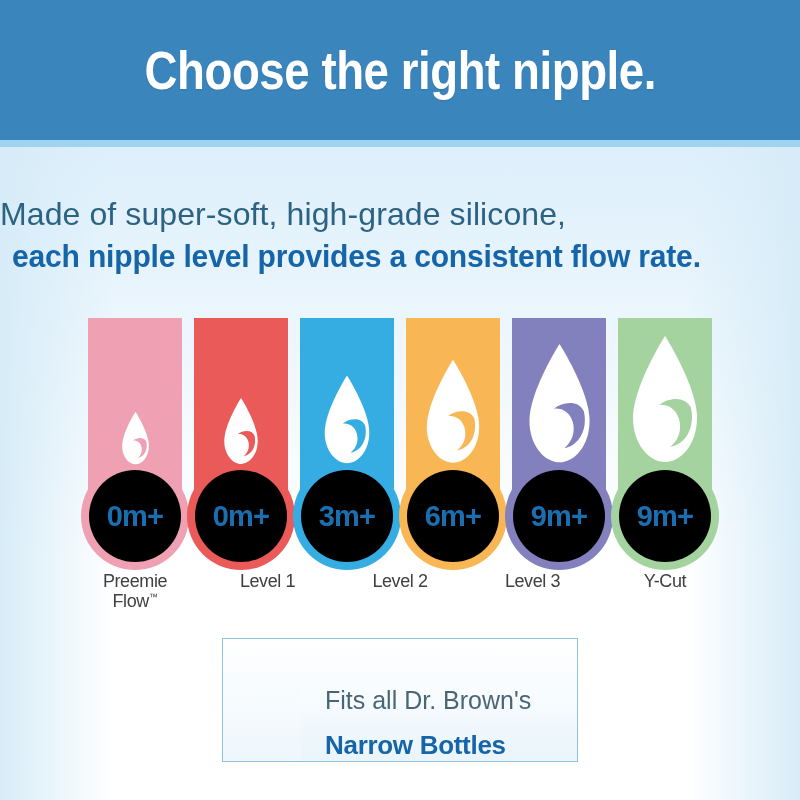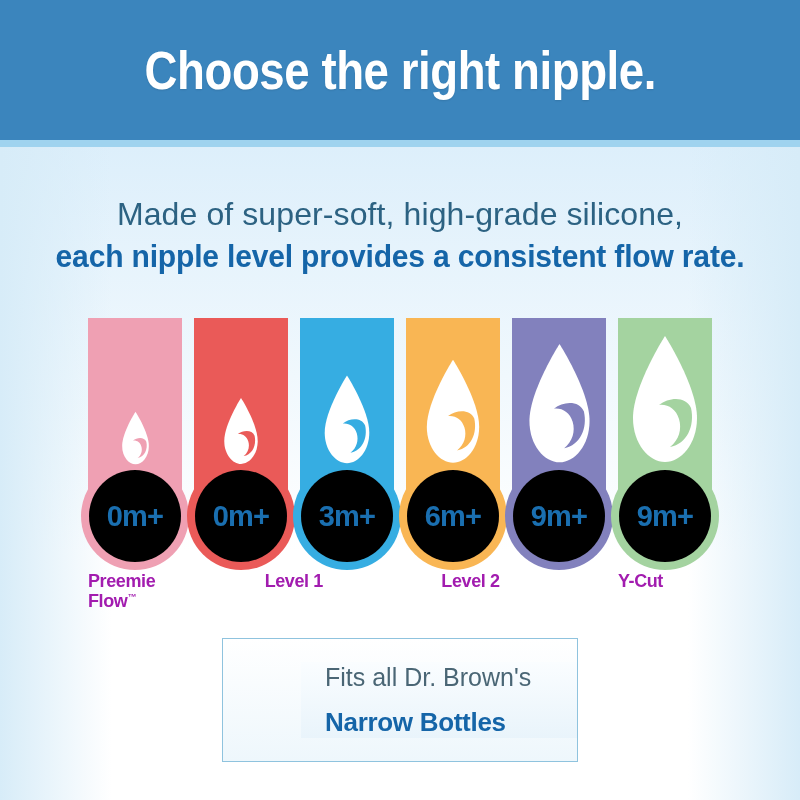--- a/index.html
+++ b/index.html
@@ -66,21 +66,21 @@
     width: 800px;
     height: 653px;
     background: linear-gradient(to right, #d7ecf8 0%, rgba(255,255,255,0) 14%, rgba(255,255,255,0) 86%, #d7ecf8 100%);
   }
 
   
   .subtitle {
     position: absolute;
     left: 0; top: 196px;
     width: 800px;
-    text-align: center;
+    text-align: left;
   }
   .subtitle-line1 {
     font-size: 32px;
     color: #2c6282;
     font-weight: normal;
     line-height: 1.18;
     letter-spacing: 0.1px;
     white-space: nowrap;
   }
   .subtitle-line2 {
@@ -163,43 +163,44 @@
     position: absolute;
     left: 88px;
     top: 571px;
     width: 624px;
     height: 56px;
     display: flex;
     justify-content: space-between;
   }
   .label {
     width: 94px;
+    text-align: center;
     font-size: 18px;
-    font-weight: bold;
-    color: #a21caf;
+    font-weight: normal;
+    color: #404040;
     line-height: 1.12;
     letter-spacing: -0.4px;
   }
   .label .tm {
     font-size: 9px;
     vertical-align: super;
   }
 
   
   .callout {
     position: absolute;
     left: 222px;
     top: 638px;
     width: 356px;
     height: 124px;
     border: 1px solid #8fc3de;
     box-sizing: border-box;
     background: linear-gradient(to bottom, #ffffff 0%, #eef7fc 100%);
     display: flex;
-    align-items: center;
+    align-items: flex-end;
   }
   .callout-img {
     position: relative;
     width: 78px;
     background: #6ba6d0;
     flex: 0 0 78px;
     overflow: hidden;
   }
   .callout-img svg {
     position: absolute;
@@ -327,20 +328,21 @@
         <div class="card-circle">
           <span class="card-age">9m+</span>
         </div>
       </div>
     </div>
 
   <div class="labels" id="labels-row">
       <div class="label"><span>Preemie</span><br><span>Flow</span><span class="tm">™</span></div>
       <div class="label"><span>Level 1</span></div>
       <div class="label"><span>Level 2</span></div>
+      <div class="label"><span>Level 3</span></div>
       <div class="label"><span>Y-Cut</span></div>
     </div>
 
   <div class="callout">
     <div class="callout-img">
       <svg width="62" height="122" viewBox="0 0 62 122">
 
         <path d="M31 4 C27 10 24 16 23 23 C22 28 21 31 19 33 L43 33 C41 31 40 28 39 23 C38 16 35 10 31 4 Z" fill="#fdfefe" stroke="#cfdde4" stroke-width="0.8"></path>
         <path d="M30 7 C28 13 26 18 25 24" stroke="#dae7ee" stroke-width="1" fill="none"></path>
 

